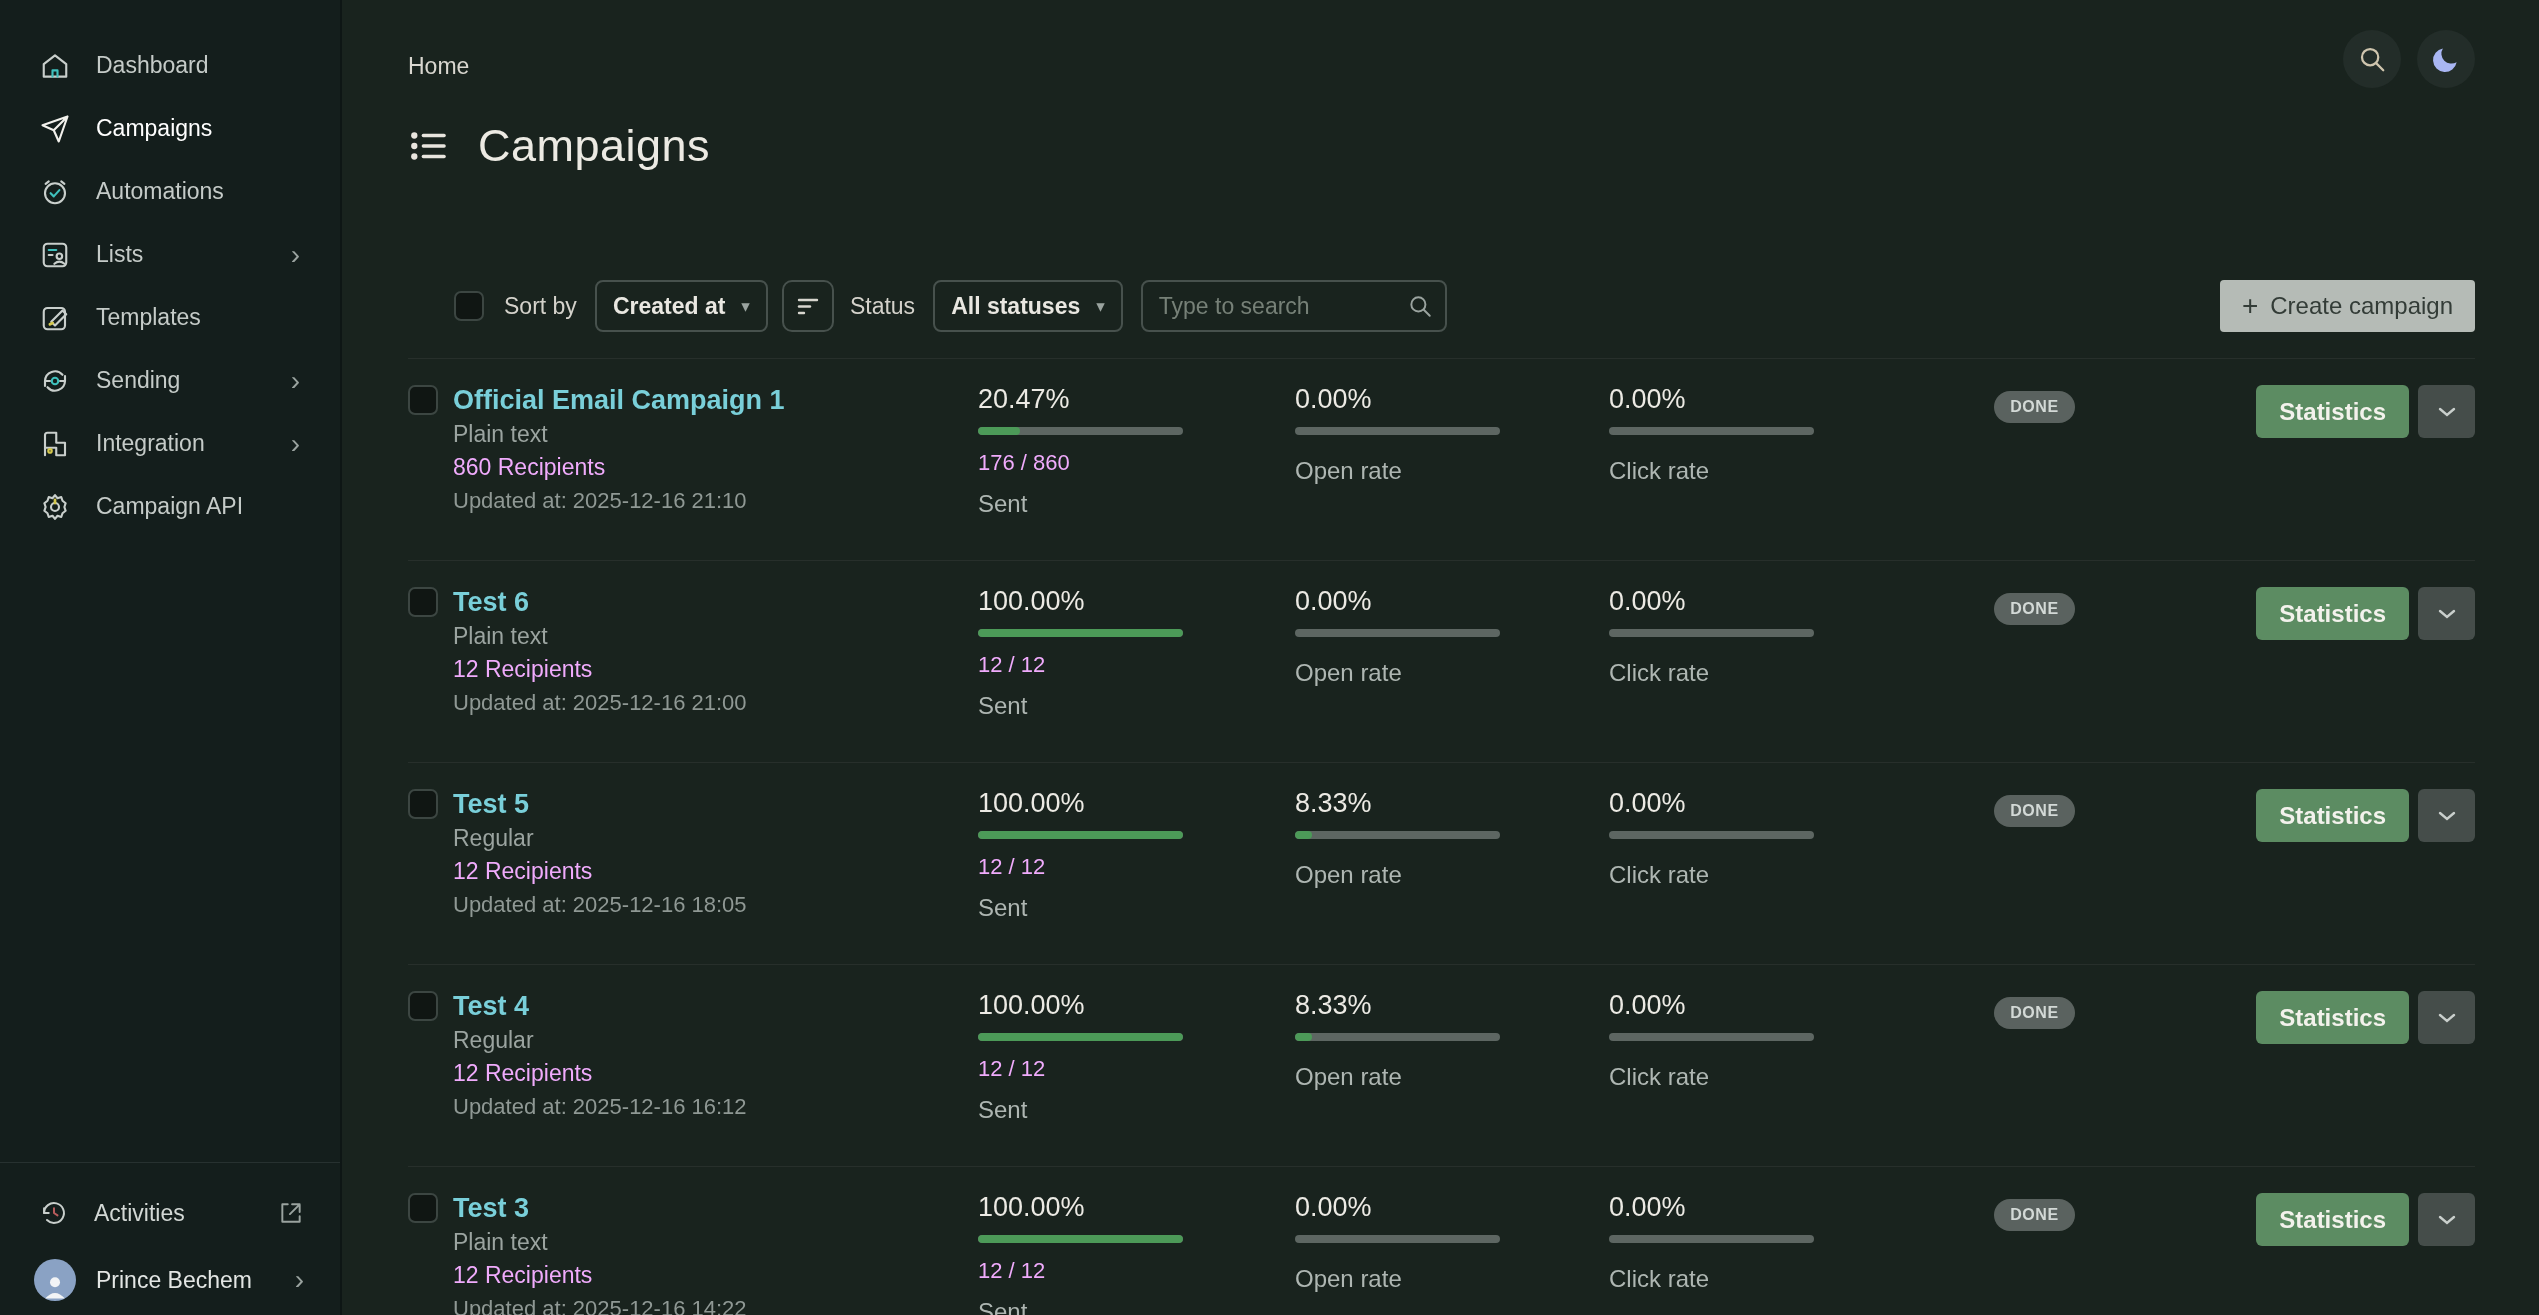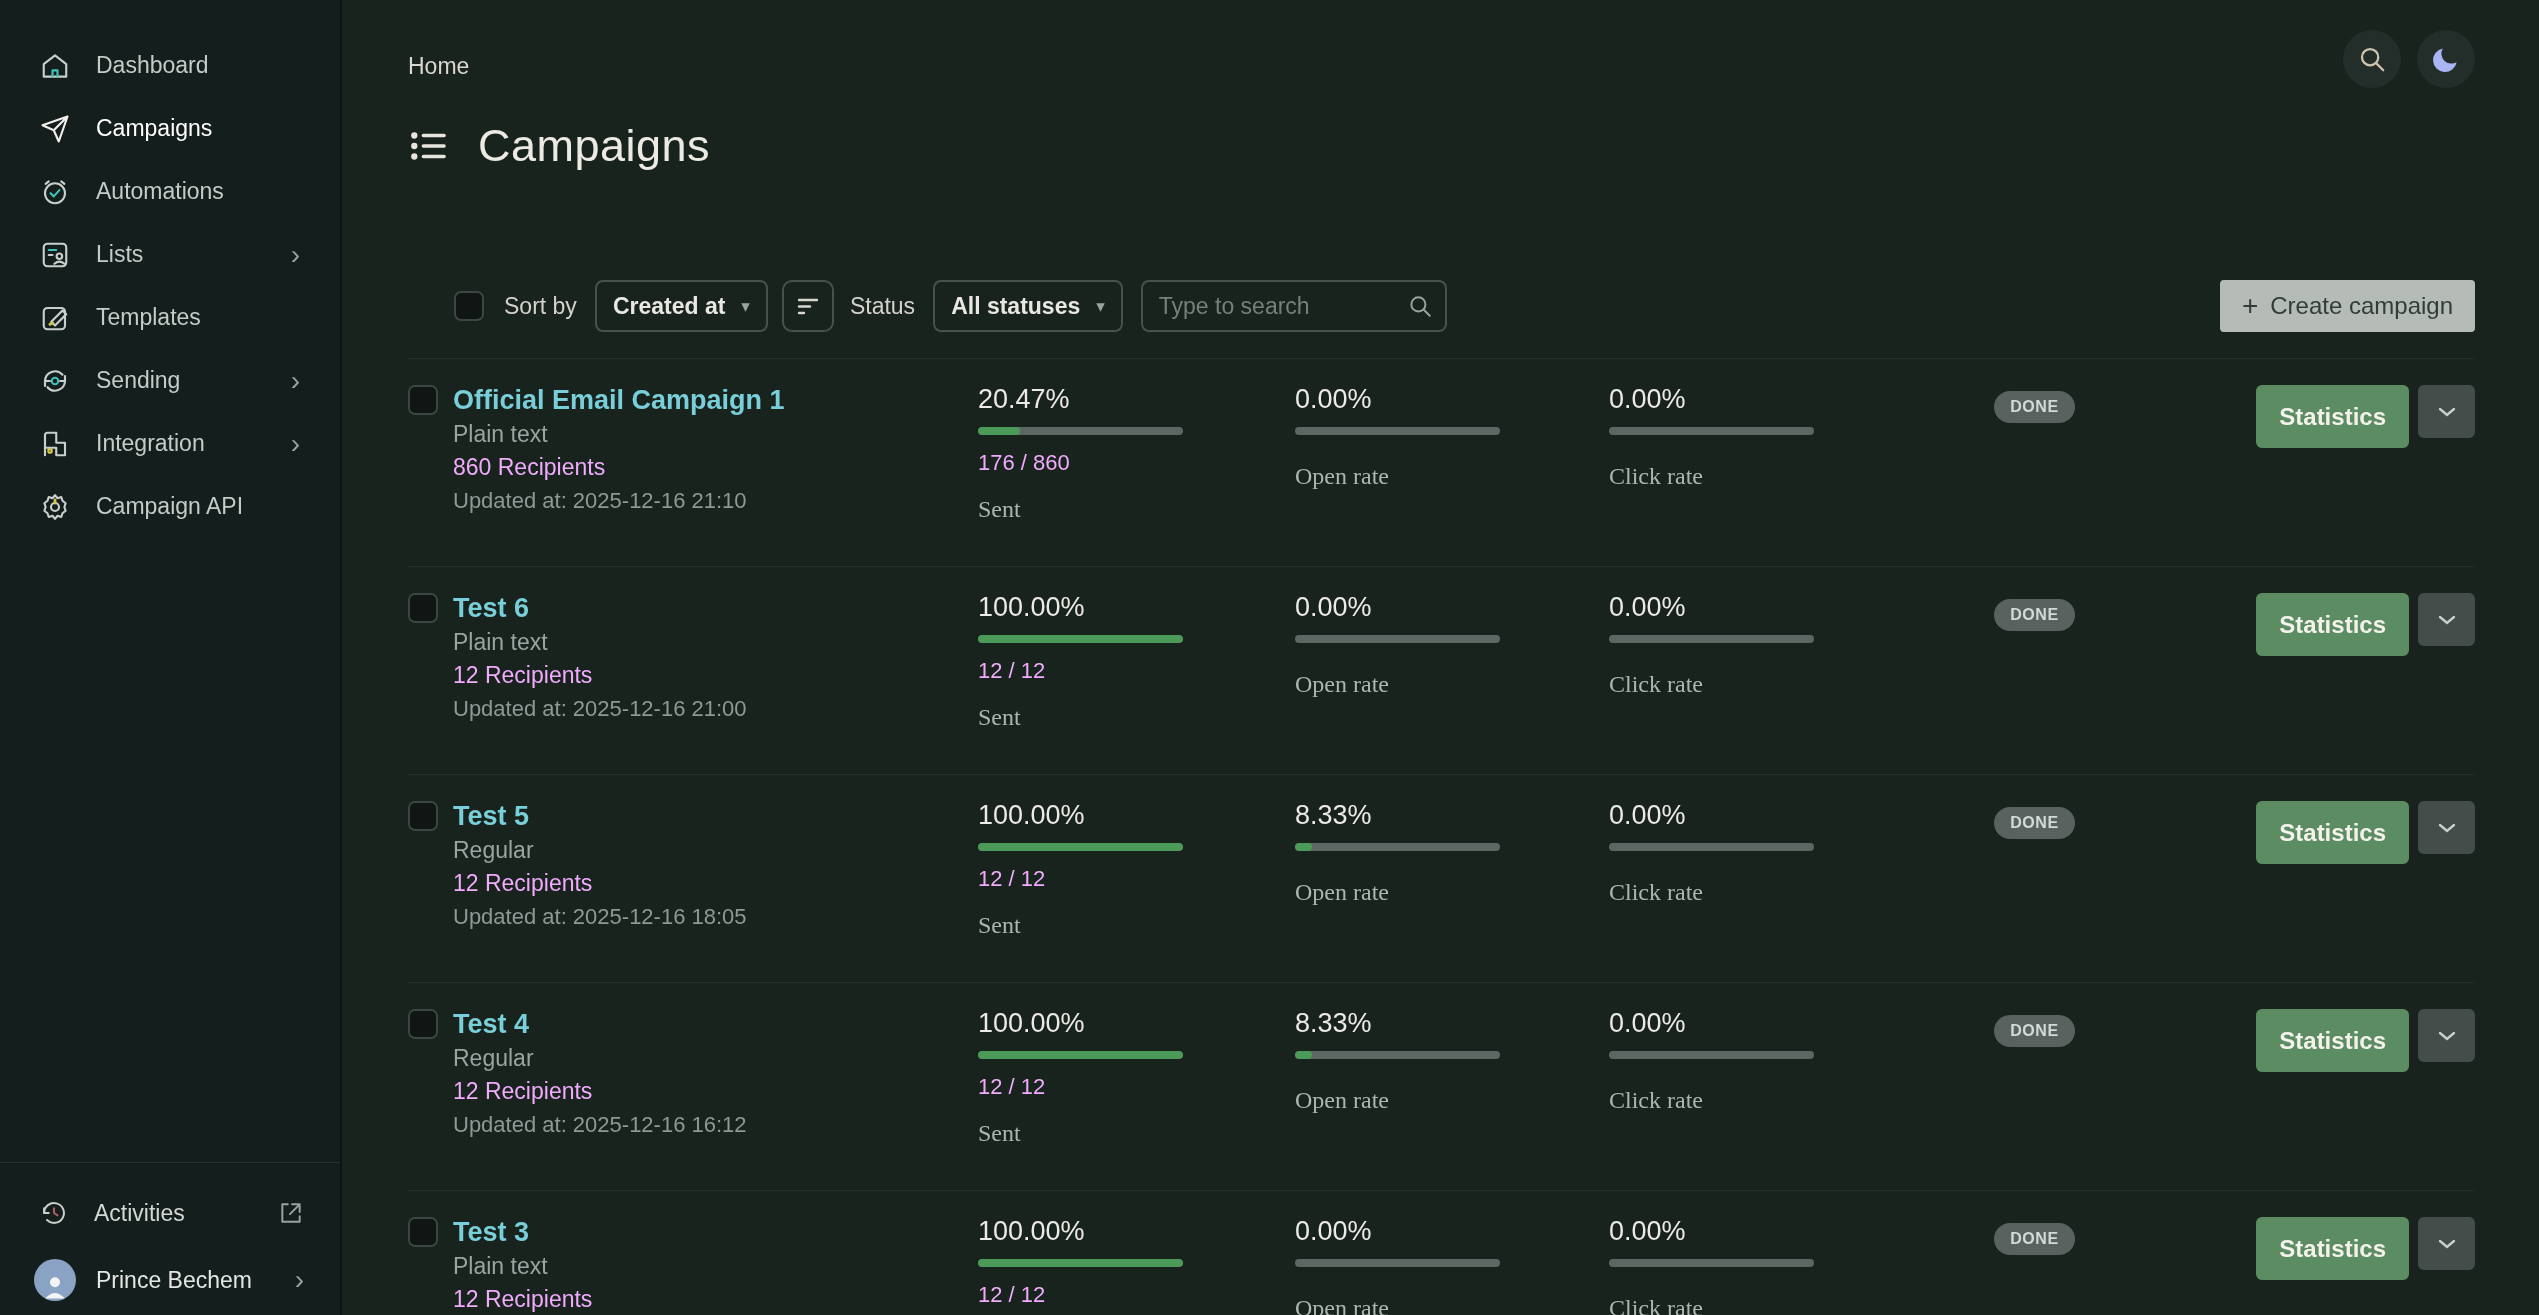--- a/index.html
+++ b/index.html
@@ -100,30 +100,30 @@
   .c-name { display:flex; flex-direction:column; }
   .c-title { font-size:27px; font-weight:700; color:#79cfd9; line-height:34px; cursor:pointer; }
   .c-type { font-size:23px; color:#9ba4a0; line-height:34px; }
   .c-recipients { font-size:23px; color:#f0abfc; line-height:33px; }
   .c-updated { font-size:22px; color:#8f9894; line-height:34px; }
   .stat { display:flex; flex-direction:column; }
   .stat-pct { font-size:27px; color:#eceae4; line-height:33px; }
   .bar { width:205px; height:8px; border-radius:4px; background:#5d6662; margin:11px 0; overflow:hidden; }
   .bar .fill { height:100%; background:#4c9a58; border-radius:4px; }
   .stat-frac { font-size:22px; color:#f0abfc; line-height:33px; }
-  .stat-label { font-size:24px; color:#aeb6b2; line-height:33px; margin-top:14px;font-family:Liberation Serif, serif; }
+  .stat-label { font-size:24px; color:#aeb6b2; line-height:33px; margin-top:8px; }
   .c-badge { display:flex; justify-content:center; padding-top:8px; }
   .badge {
     background:#5a625f; color:#d3d9d6; border-radius:999px;
     font-size:16px; font-weight:700; letter-spacing:.6px;
     padding:8px 16px; line-height:1;
   }
   .c-actions { display:flex; justify-content:flex-end; gap:9px; padding-top:2px; }
   .stats-btn {
-    height:63px; padding:0 23px; border:none; border-radius:6px;
+    height:53px; padding:0 23px; border:none; border-radius:6px;
     background:#5c8c62; color:#f3f2ec; font-size:24px; font-weight:700;
     cursor:pointer; font-family:"Liberation Sans", sans-serif;
   }
   .more-btn {
     width:57px; height:53px; border:none; border-radius:6px;
     background:#454d4a; display:flex; align-items:center; justify-content:center; cursor:pointer;
   }
   svg { display:block; }
 </style>
 </head>

